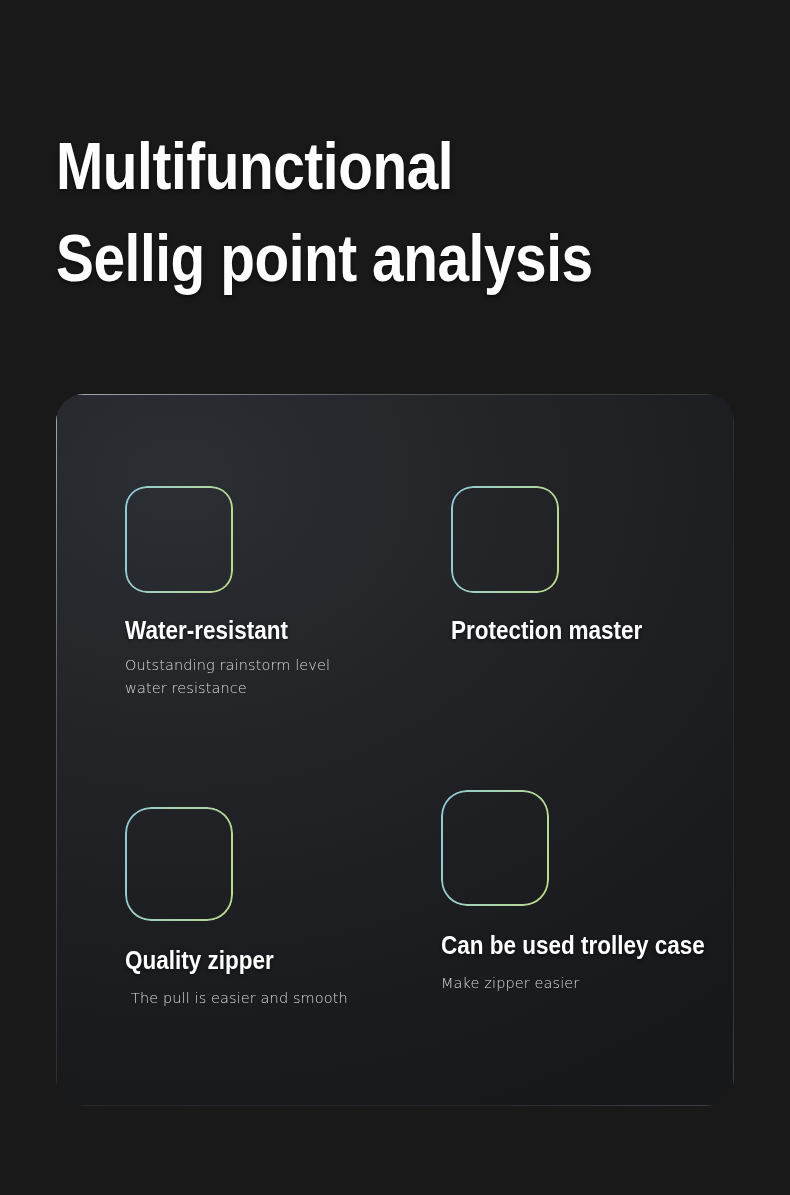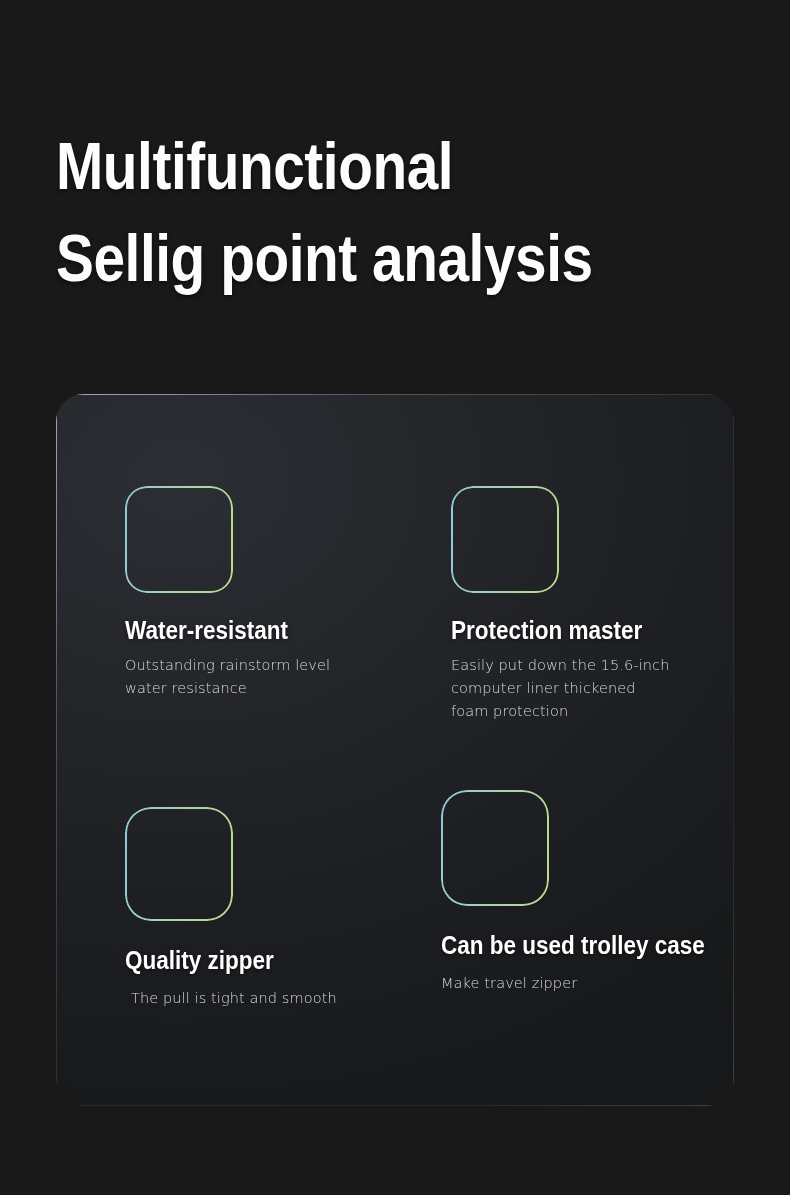--- a/index.html
+++ b/index.html
@@ -172,21 +172,20 @@
         <div class="icon-box">
           <svg width="68" height="52" viewBox="0 0 68 52" fill="none" stroke="#bdd9a4" stroke-width="2.2" stroke-linecap="round" stroke-linejoin="round">
             <rect x="13" y="7" width="42" height="31" rx="1.6"></rect>
             <circle cx="34" cy="10.8" r="0.9" fill="#bdd9a4" stroke="none"></circle>
             <path d="M2 40.6h64" stroke-width="4.6"></path>
             <path d="M28 40.6h12" stroke="#1d1f22" stroke-width="2.4"></path>
           </svg>
         </div>
       </div>
       <div class="f-title">Protection master</div>
-      <div class="f-desc">Easily put down the 15.6-inch<br>computer liner thickened<br>foam protection</div>
     </div>
 
     <div class="feature" id="feat-zipper">
       <div class="icon-frame">
         <div class="icon-box">
           <svg width="82" height="112" viewBox="0 0 82 112" fill="none" stroke="#b9cfa4" stroke-width="1.35" stroke-linecap="round" stroke-linejoin="round">
 
             <path d="M22 -4c-3 16-5 26-5 40v76" stroke-dasharray="4 4" opacity="0.75"></path>
             <path d="M60 -4c3 16 5 26 5 40v76" stroke-dasharray="4 4" opacity="0.75"></path>
 
@@ -205,21 +204,21 @@
             <path d="M30 40c0-3 3-5 11-5s11 2 11 5l-2 22c0 3-3 5-9 5s-9-2-9-5z"></path>
             <rect x="36.4" y="45" width="9.2" height="21" rx="4.4"></rect>
 
             <ellipse cx="41" cy="80" rx="12.5" ry="11"></ellipse>
             <ellipse cx="41" cy="80" rx="8.6" ry="7.4"></ellipse>
             <path d="M33 77h16 M33 81.5h16 M37 72.8v14.4 M45 72.8v14.4" opacity="0.8"></path>
           </svg>
         </div>
       </div>
       <div class="f-title">Quality zipper</div>
-      <div class="f-desc">The pull is tight and smooth</div>
+      <div class="f-desc">The pull is easier and smooth</div>
     </div>
 
     <div class="feature" id="feat-trolley">
       <div class="icon-frame">
         <div class="icon-box">
           <svg width="76" height="76" viewBox="0 0 76 76" fill="none" stroke="#b9d7a0" stroke-width="2.2" stroke-linecap="round" stroke-linejoin="round">
 
             <path d="M8.5 44.5 L33 12.5c3.6-4.7 10.2-5.4 14.6-1.9 4.4 3.5 4.8 10.1 1.2 14.8L24.3 57.4z"></path>
 
             <path d="M24.3 57.4 L49 25c2.6 2.1 5 4 7.4 5.9L32 63.5z"></path>
@@ -227,17 +226,17 @@
 
             <path d="M52 28.2 L65.6 15.2"></path>
             <path d="M56.4 31.8 L69.4 18.6"></path>
             <circle cx="68" cy="13.6" r="4.1"></circle>
 
             <circle cx="24.6" cy="62.2" r="5.4"></circle>
           </svg>
         </div>
       </div>
       <div class="f-title">Can be used trolley case</div>
-      <div class="f-desc">Make travel zipper</div>
+      <div class="f-desc">Make zipper easier</div>
     </div>
 
   </div>
 </div>
 
 </body></html>

